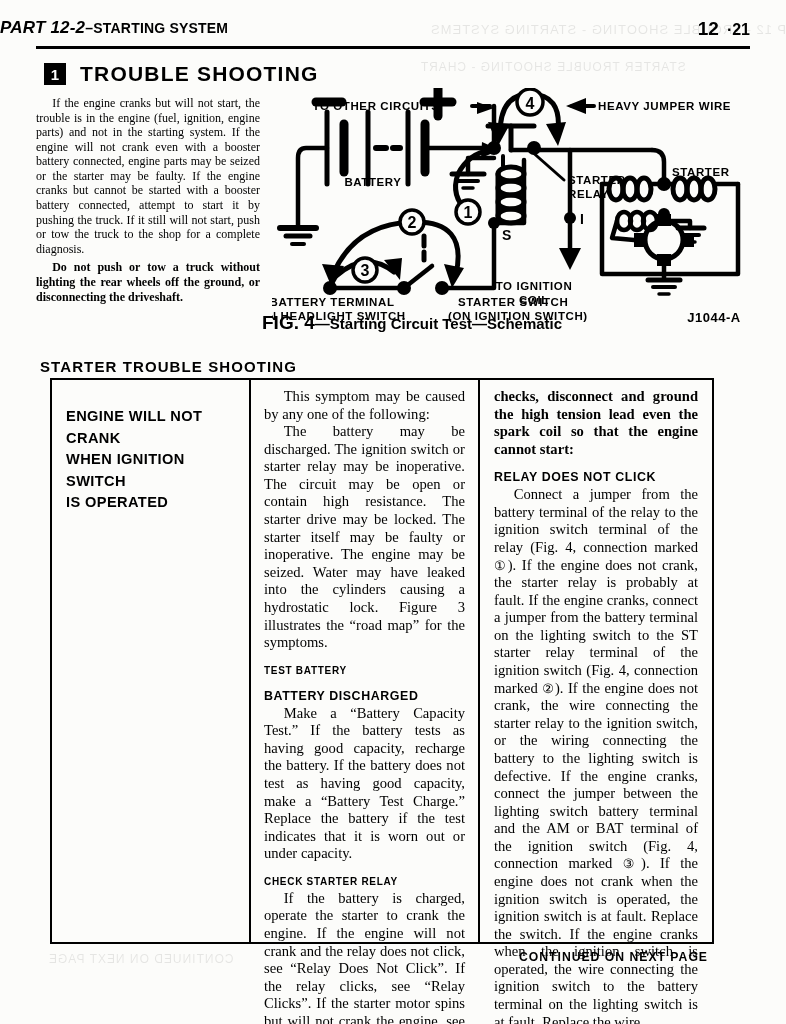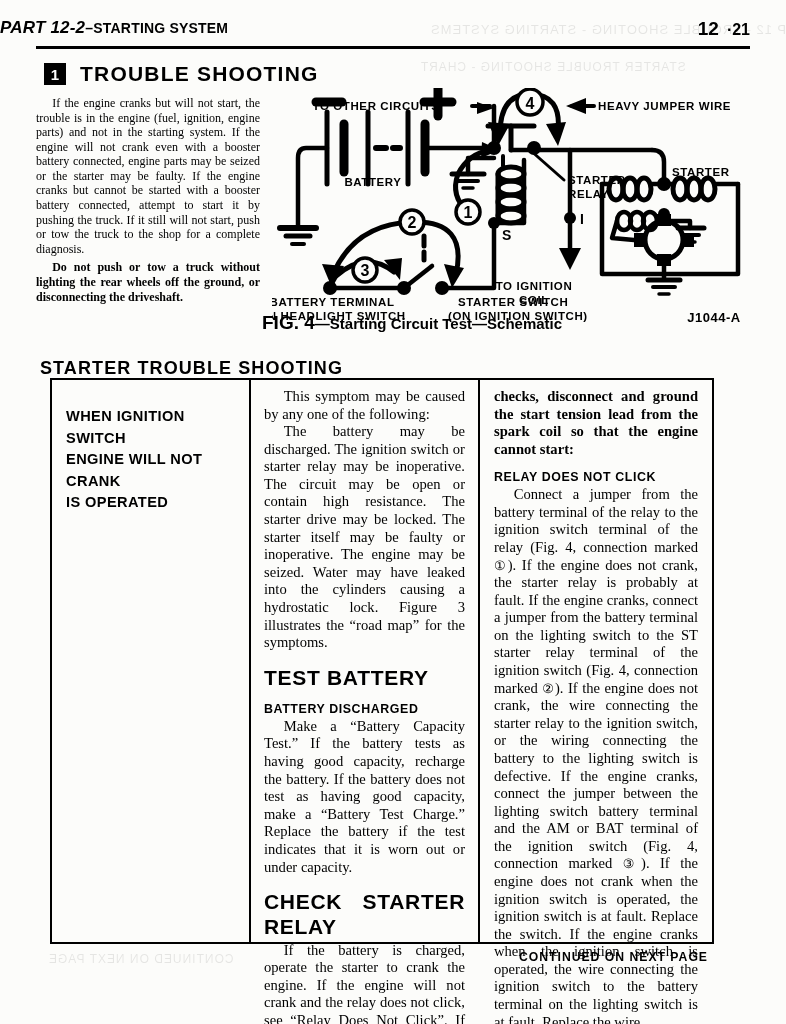--- a/index.html
+++ b/index.html
@@ -63,21 +63,21 @@
     position:absolute;left:262px;top:312px;
     font-family:"Liberation Sans",sans-serif;font-weight:bold;
   }
   .figcap .fg{font-size:19px;}
   .figcap .tx{font-size:15px;}
 
   
   .stshead{
     position:absolute;left:40px;top:358px;
     font-family:"Liberation Sans",sans-serif;font-weight:bold;
-    font-size:18px;letter-spacing:1.1px;
+    font-size:15px;letter-spacing:1.1px;
   }
 
   
   .box{
     position:absolute;left:50px;top:378px;
     width:664px;height:566px;
     border:2px solid #000;box-sizing:border-box;
     display:flex;
   }
   .colA{width:199px;box-sizing:border-box;border-right:2px solid #000;padding:26px 14px 0 14px;}
@@ -88,21 +88,21 @@
     font-family:"Liberation Sans",sans-serif;font-weight:bold;
     font-size:14.6px;line-height:1.48;letter-spacing:.4px;
   }
 
   .body{font-size:14.6px;line-height:1.205;text-align:justify;}
   .body p{margin:0;text-indent:1.35em;}
   .body p.noind{text-indent:0;}
   .body p.b{font-weight:bold;}
   .h2{
     font-family:"Liberation Sans",sans-serif;font-weight:bold;
-    font-size:21px;letter-spacing:.7px;margin:13px 0 2px 0;
+    font-size:10px;letter-spacing:.7px;margin:13px 0 2px 0;
   }
   .h3{
     font-family:"Liberation Sans",sans-serif;font-weight:bold;
     font-size:12.4px;letter-spacing:.6px;margin:12px 0 1px 0;
   }
   .circ{font-size:13px;}
 
   .contnext{
     position:absolute;right:78px;top:950px;
     font-family:"Liberation Sans",sans-serif;font-weight:bold;
@@ -301,38 +301,38 @@
   <div class="figcap">
     <span class="fg">FIG. 4</span><span class="tx">—Starting Circuit Test—Schematic</span>
   </div>
 
   <div class="stshead">STARTER  TROUBLE  SHOOTING</div>
 
   <div class="box">
 
     <div class="colA">
       <div class="blocktitle">
+        <div>ENGINE WILL NOT CRANK</div>
         <div>WHEN IGNITION SWITCH</div>
-        <div>ENGINE WILL NOT CRANK</div>
         <div>IS OPERATED</div>
       </div>
     </div>
 
     <div class="colB body">
       <p>This symptom may be caused by any one of the following:</p>
       <p>The battery may be discharged. The ignition switch or starter relay may be inoperative. The circuit may be open or contain high resistance. The starter drive may be locked. The starter itself may be faulty or inoperative. The engine may be seized. Water may have leaked into the cylinders causing a hydrostatic lock. Figure 3 illustrates the “road map” for the symptoms.</p>
       <div class="h2">TEST BATTERY</div>
       <div class="h3">BATTERY  DISCHARGED</div>
       <p>Make a “Battery Capacity Test.” If the battery tests as having good capacity, recharge the battery. If the battery does not test as having good capacity, make a “Battery Test Charge.” Replace the battery if the test indicates that it is worn out or under capacity.</p>
       <div class="h2">CHECK STARTER RELAY</div>
       <p><span>If the battery is charged, operate the starter to crank the engine. If the engine will not crank and the relay does not click, see “Relay Does Not Click”. If the relay clicks, see “Relay Clicks”. If the starter motor spins but will not crank the engine, see “Starter Spins But Does Not Crank Engine.” </span></p>
     </div>
 
     <div class="colC body">
-      <p class="b noind">checks, disconnect and ground the start tension lead from the spark coil so that the engine cannot start:</p>
+      <p class="b noind">checks, disconnect and ground the high tension lead even the spark coil so that the engine cannot start:</p>
       <div class="h3">RELAY  DOES  NOT  CLICK</div>
       <p><span>Connect a jumper from the battery terminal of the relay to the ignition switch terminal of the relay (Fig. 4, connection marked </span><span class="circ">①</span><span>). If the engine does not crank, the starter relay is probably at fault. If the engine cranks, connect a jumper from the battery terminal on the lighting switch to the ST starter relay terminal of the ignition switch (Fig. 4, connection marked </span><span class="circ">②</span><span>). If the engine does not crank, the wire connecting the starter relay to the ignition switch, or the wiring connecting the battery to the lighting switch is defective. If the engine cranks, connect the jumper between the lighting switch battery terminal and the AM or BAT terminal of the ignition switch (Fig. 4, connection marked </span><span class="circ">③</span><span>). If the engine does not crank when the ignition switch is operated, the ignition switch is at fault. Replace the switch. If the engine cranks when the ignition switch is operated, the wire connecting the ignition switch to the battery terminal on the lighting switch is at fault. Replace the wire.</span></p>
 
     </div>
   </div>
 
   <div class="contnext">CONTINUED  ON  NEXT  PAGE</div>
 
 </div>
 

